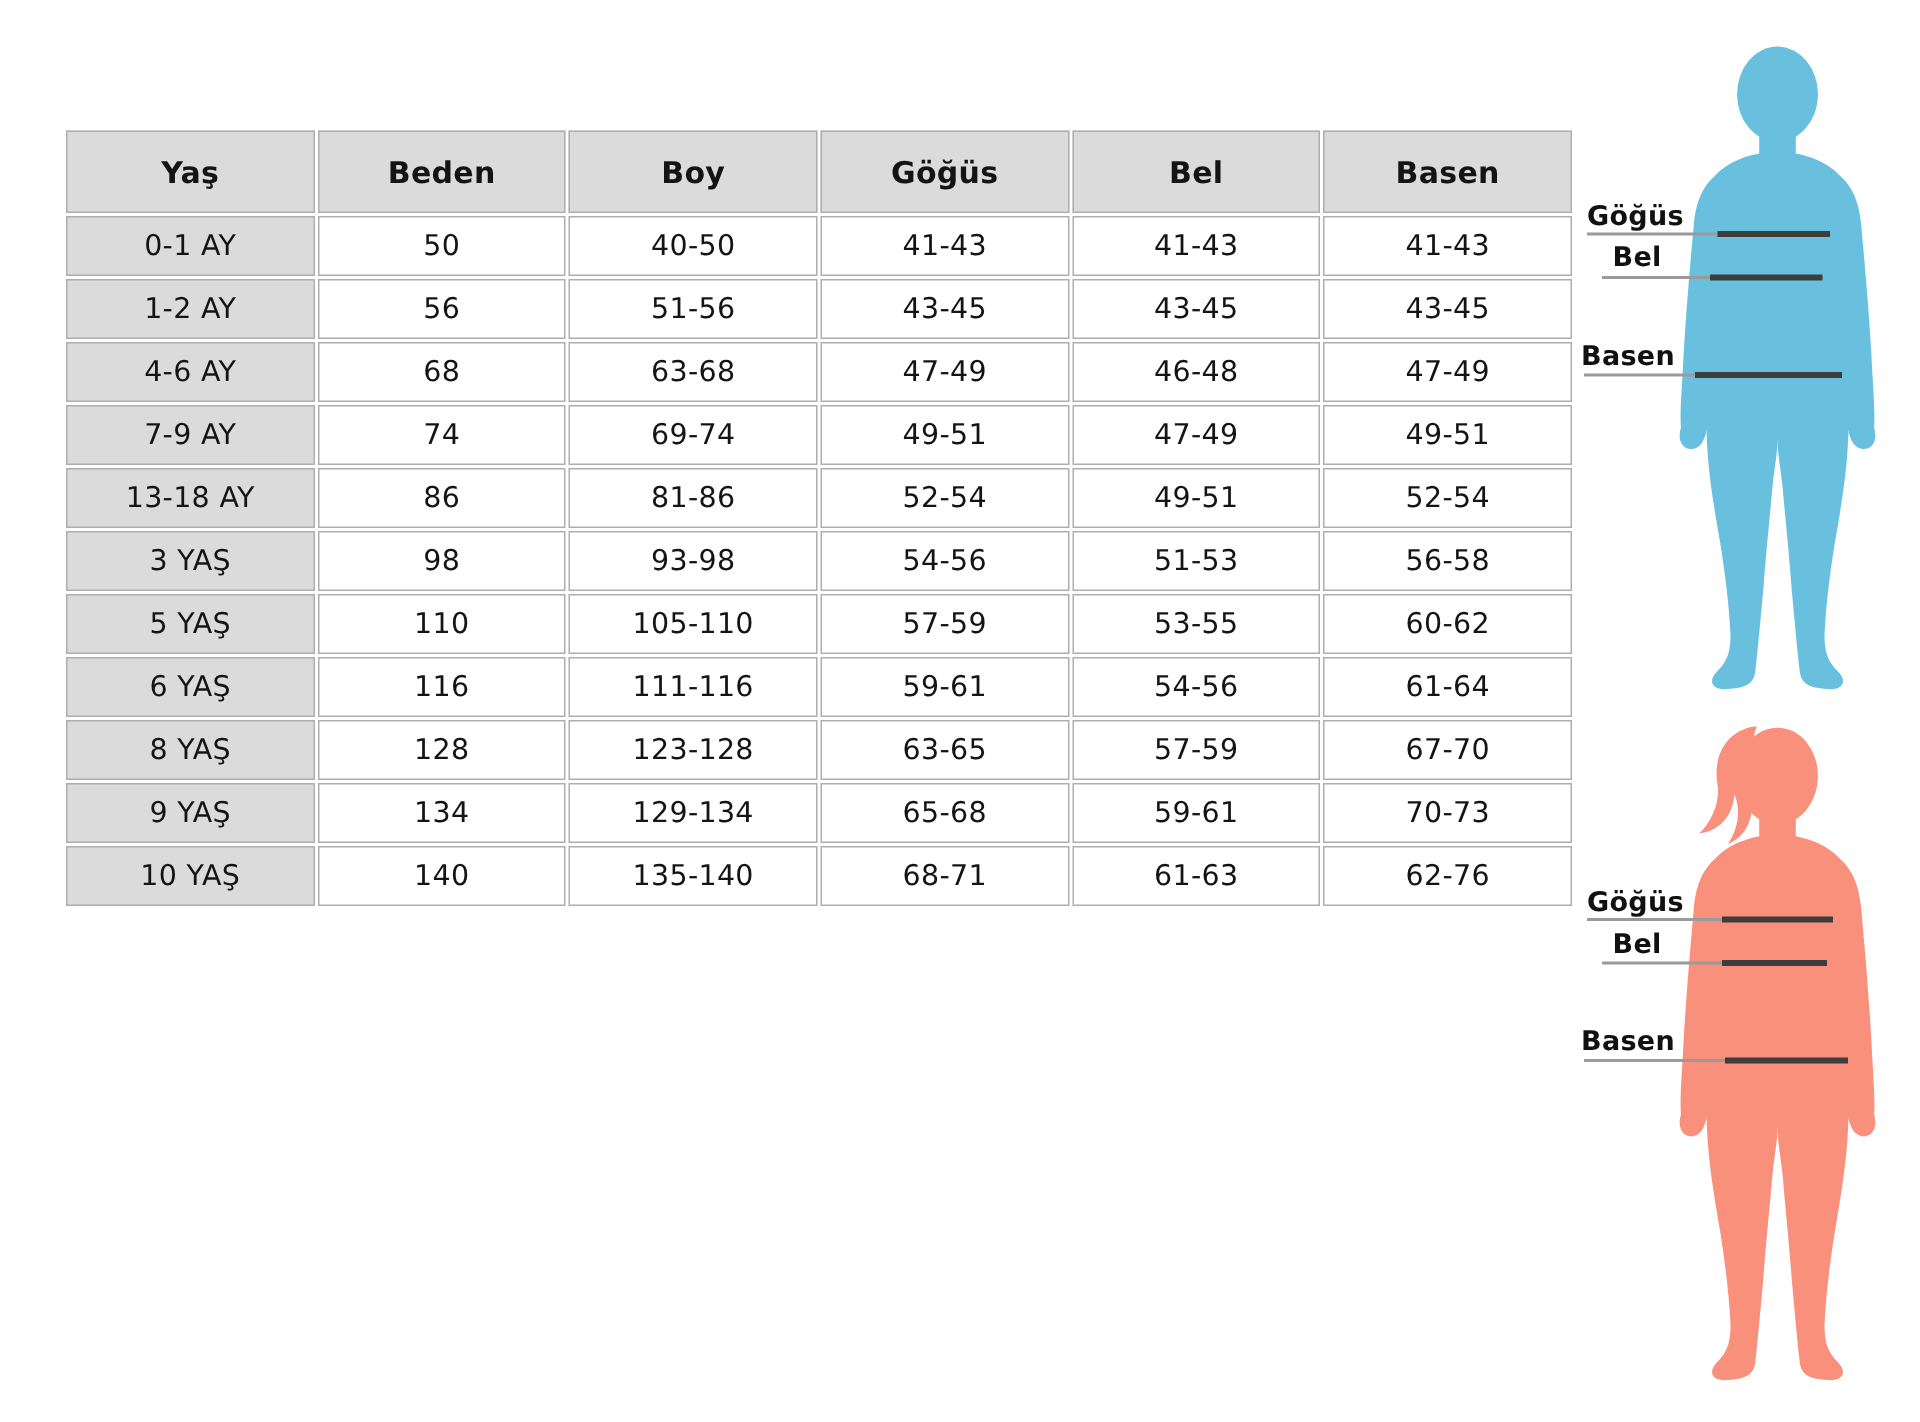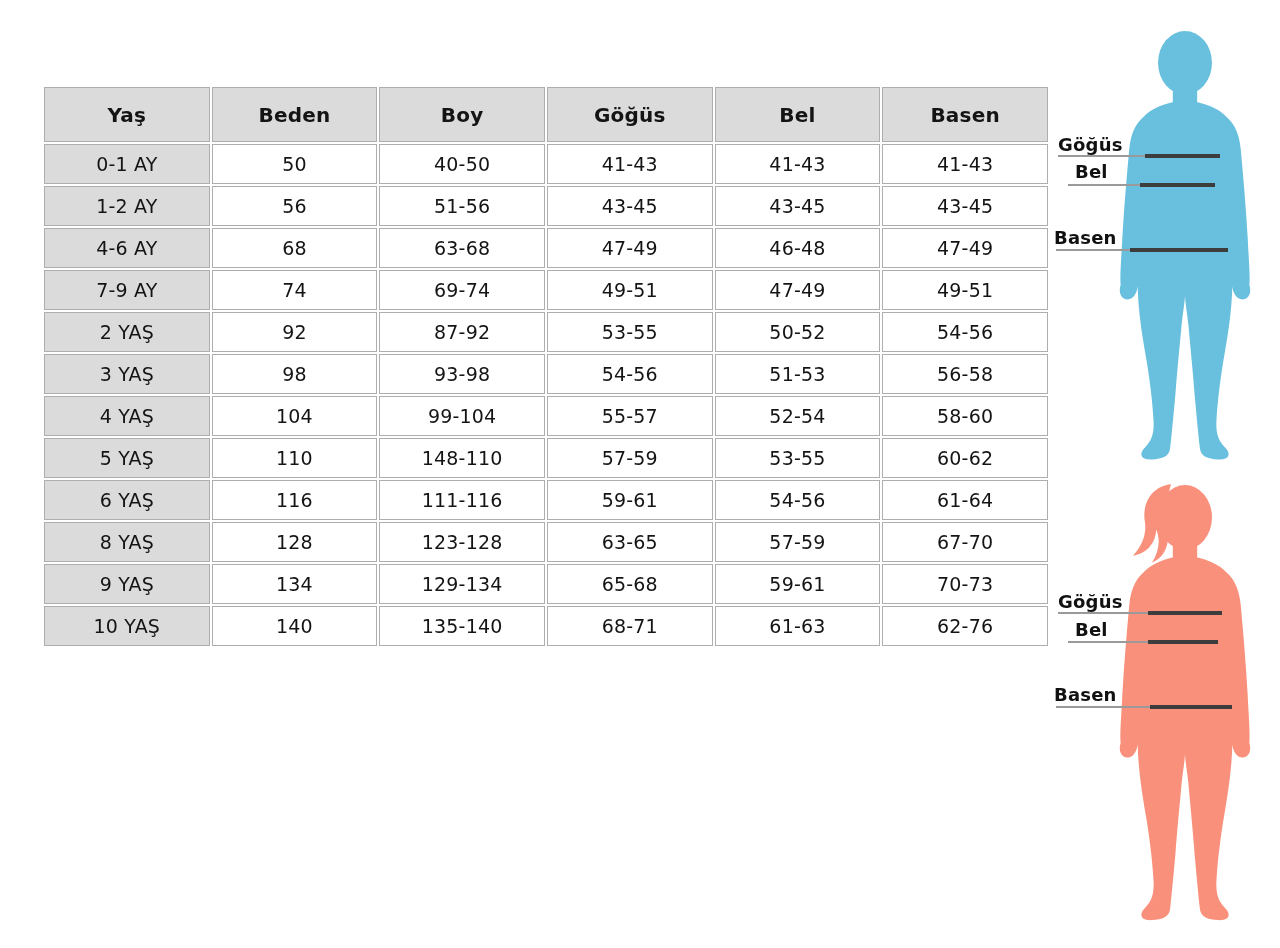--- a/index.html
+++ b/index.html
@@ -91,47 +91,39 @@
         </tr>
         <tr>
           <td>7-9 AY</td>
           <td>74</td>
           <td>69-74</td>
           <td>49-51</td>
           <td>47-49</td>
           <td>49-51</td>
         </tr>
         <tr>
-          <td>2 YAŞ</td>
-          <td>92</td>
-          <td>87-92</td>
-          <td>53-55</td>
-          <td>50-52</td>
-          <td>54-56</td>
+          <td>13-18 AY</td>
+          <td>86</td>
+          <td>81-86</td>
+          <td>52-54</td>
+          <td>49-51</td>
+          <td>52-54</td>
         </tr>
         <tr>
           <td>3 YAŞ</td>
           <td>98</td>
           <td>93-98</td>
           <td>54-56</td>
           <td>51-53</td>
           <td>56-58</td>
         </tr>
         <tr>
-          <td>4 YAŞ</td>
-          <td>104</td>
-          <td>99-104</td>
-          <td>55-57</td>
-          <td>52-54</td>
-          <td>58-60</td>
-        </tr>
-        <tr>
           <td>5 YAŞ</td>
           <td>110</td>
-          <td>148-110</td>
+          <td>105-110</td>
           <td>57-59</td>
           <td>53-55</td>
           <td>60-62</td>
         </tr>
         <tr>
           <td>6 YAŞ</td>
           <td>116</td>
           <td>111-116</td>
           <td>59-61</td>
           <td>54-56</td>

